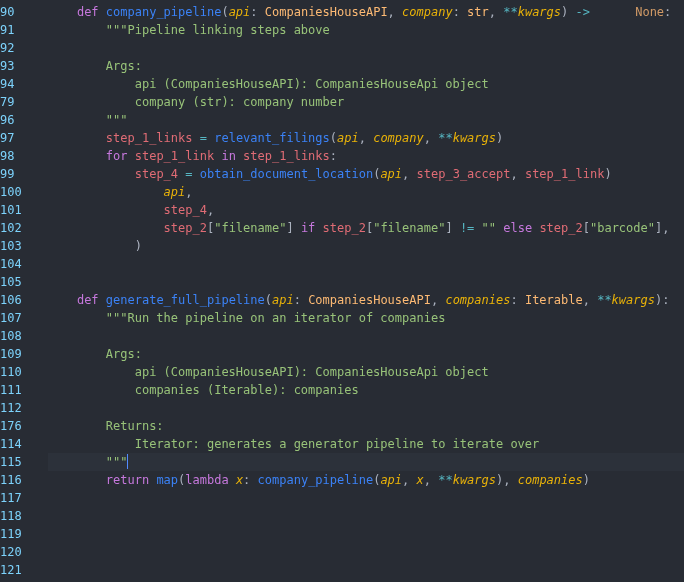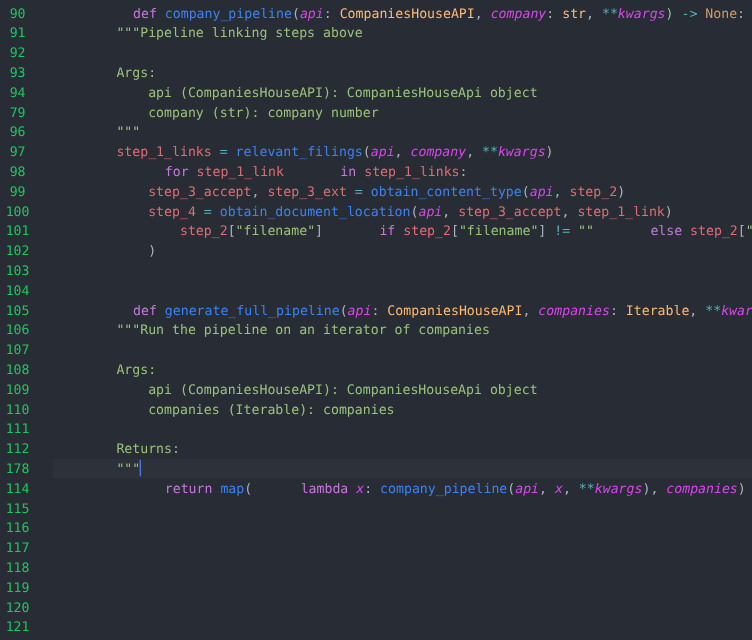--- a/index.html
+++ b/index.html
@@ -12,50 +12,50 @@
       width: 684px;
       height: 582px;
       overflow: hidden;
     }
     .editor {
       display: flex;
       height: 100%;
     }
     .gutter {
       background: #282c34;
-      color: #22c55e;
-      text-align: center;
+      color: #7dd3fc;
+      text-align: left;
       padding: 3px 10px 0 0;
       user-select: none;
       min-width: 42px;
     }
     .gutter .ln {
       height: 18px;
     }
     .code {
       flex: 1;
       padding: 3px 0 0 6px;
       position: relative;
     }
     .line {
       height: 18px;
       white-space: pre;
     }
     .line.hl {
       background: #2c313a;
     }
     
-    .kw   { color: #c678dd; margin-left: 44px; }   
+    .kw   { color: #c678dd; }   
     .fn   { color: #3b82f6; }   
     .cls  { color: #fdba74; }   
-    .prm  { color: #d946ef; font-style: italic; } 
+    .prm  { color: #eab308; font-style: italic; } 
     .var  { color: #e06c75; }   
     .op   { color: #56b6c2; }   
     .str  { color: #98c379; }   
-    .self { color: #d19a66; }   
+    .self { color: #d19a66; margin-left: 38px; }   
     .pun  { color: #abb2bf; }
     .cursor {
       display: inline-block;
       width: 1px;
       height: 15px;
       background: #528bff;
       vertical-align: top;
       margin-top: 1px;
     }
   </style>
@@ -80,51 +80,53 @@
       <div class="ln">103</div>
       <div class="ln">104</div>
       <div class="ln">105</div>
       <div class="ln">106</div>
       <div class="ln">107</div>
       <div class="ln">108</div>
       <div class="ln">109</div>
       <div class="ln">110</div>
       <div class="ln">111</div>
       <div class="ln">112</div>
-      <div class="ln">178</div>
+      <div class="ln">176</div>
       <div class="ln">114</div>
       <div class="ln">115</div>
       <div class="ln">116</div>
       <div class="ln">117</div>
       <div class="ln">118</div>
       <div class="ln">119</div>
       <div class="ln">120</div>
       <div class="ln">121</div>
     </div>
   <div class="code" id="code">
       <div class="line">    <span class="kw">def </span><span class="fn">company_pipeline</span><span class="pun">(</span><span class="prm">api</span><span class="pun">: </span><span class="cls">CompaniesHouseAPI</span><span class="pun">, </span><span class="prm">company</span><span class="pun">: </span><span class="cls">str</span><span class="pun">, </span><span class="op">**</span><span class="prm">kwargs</span><span class="pun">) </span><span class="op">-&gt;</span><span class="pun"> </span><span class="self">None</span><span class="pun">:</span></div>
       <div class="line">        <span class="str">"""Pipeline linking steps above</span></div>
       <div class="line"></div>
       <div class="line">        <span class="str">Args:</span></div>
       <div class="line">            <span class="str">api (CompaniesHouseAPI): CompaniesHouseApi object</span></div>
       <div class="line">            <span class="str">company (str): company number</span></div>
       <div class="line">        <span class="str">"""</span></div>
       <div class="line">        <span class="var">step_1_links</span><span class="pun"> </span><span class="op">=</span><span class="pun"> </span><span class="fn">relevant_filings</span><span class="pun">(</span><span class="prm">api</span><span class="pun">, </span><span class="prm">company</span><span class="pun">, </span><span class="op">**</span><span class="prm">kwargs</span><span class="pun">)</span></div>
       <div class="line">        <span class="kw">for </span><span class="var">step_1_link</span><span class="kw"> in </span><span class="var">step_1_links</span><span class="pun">:</span></div>
-      <div class="line">            <span class="var">step_3_accept</span><span class="pun">, </span><span class="var">step_3_ext</span><span class="pun"> </span><span class="op">=</span><span class="pun"> </span><span class="fn">obtain_content_type</span><span class="pun">(</span><span class="prm">api</span><span class="pun">, </span><span class="var">step_2</span><span class="pun">)</span></div>
       <div class="line">            <span class="var">step_4</span><span class="pun"> </span><span class="op">=</span><span class="pun"> </span><span class="fn">obtain_document_location</span><span class="pun">(</span><span class="prm">api</span><span class="pun">, </span><span class="var">step_3_accept</span><span class="pun">, </span><span class="var">step_1_link</span><span class="pun">)</span></div>
+      <div class="line">                <span class="prm">api</span><span class="pun">,</span></div>
+      <div class="line">                <span class="var">step_4</span><span class="pun">,</span></div>
       <div class="line">                <span class="var">step_2</span><span class="pun">[</span><span class="str">"filename"</span><span class="pun">] </span><span class="kw">if </span><span class="var">step_2</span><span class="pun">[</span><span class="str">"filename"</span><span class="pun">] </span><span class="op">!=</span><span class="pun"> </span><span class="str">""</span><span class="pun"> </span><span class="kw">else </span><span class="var">step_2</span><span class="pun">[</span><span class="str">"barcode"</span><span class="pun">],</span></div>
       <div class="line">            <span class="pun">)</span></div>
       <div class="line"></div>
       <div class="line"></div>
       <div class="line">    <span class="kw">def </span><span class="fn">generate_full_pipeline</span><span class="pun">(</span><span class="prm">api</span><span class="pun">: </span><span class="cls">CompaniesHouseAPI</span><span class="pun">, </span><span class="prm">companies</span><span class="pun">: </span><span class="cls">Iterable</span><span class="pun">, </span><span class="op">**</span><span class="prm">kwargs</span><span class="pun">):</span></div>
       <div class="line">        <span class="str">"""Run the pipeline on an iterator of companies</span></div>
       <div class="line"></div>
       <div class="line">        <span class="str">Args:</span></div>
       <div class="line">            <span class="str">api (CompaniesHouseAPI): CompaniesHouseApi object</span></div>
       <div class="line">            <span class="str">companies (Iterable): companies</span></div>
       <div class="line"></div>
       <div class="line">        <span class="str">Returns:</span></div>
+      <div class="line">            <span class="str">Iterator: generates a generator pipeline to iterate over</span></div>
       <div class="line hl">        <span class="str">"""</span><span class="cursor"></span></div>
       <div class="line">        <span class="kw">return </span><span class="fn">map</span><span class="pun">(</span><span class="kw">lambda </span><span class="prm">x</span><span class="pun">: </span><span class="fn">company_pipeline</span><span class="pun">(</span><span class="prm">api</span><span class="pun">, </span><span class="prm">x</span><span class="pun">, </span><span class="op">**</span><span class="prm">kwargs</span><span class="pun">), </span><span class="prm">companies</span><span class="pun">)</span></div>
       <div class="line"></div>
     </div>
 </div>
 
 </body></html>

